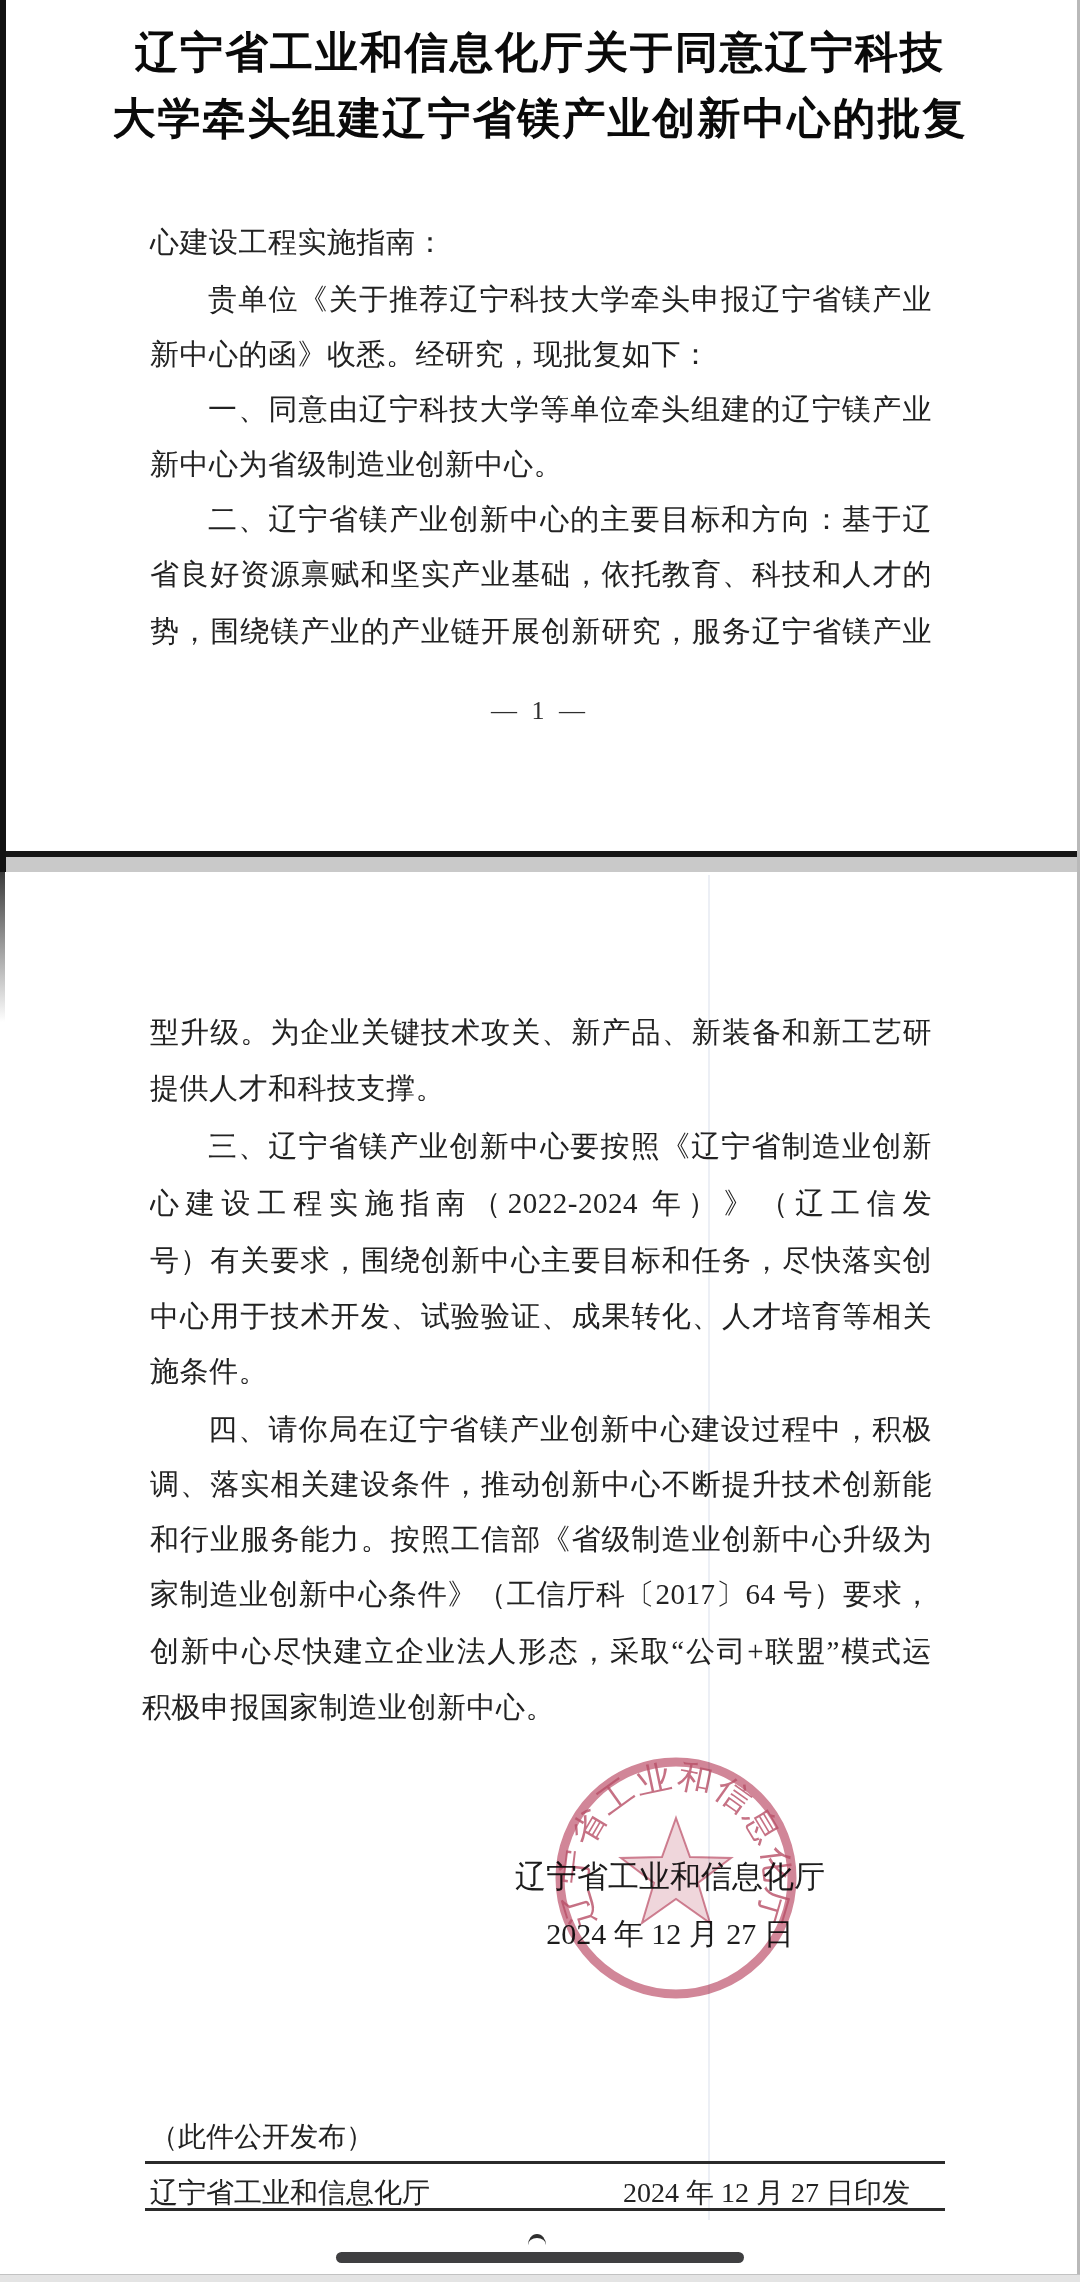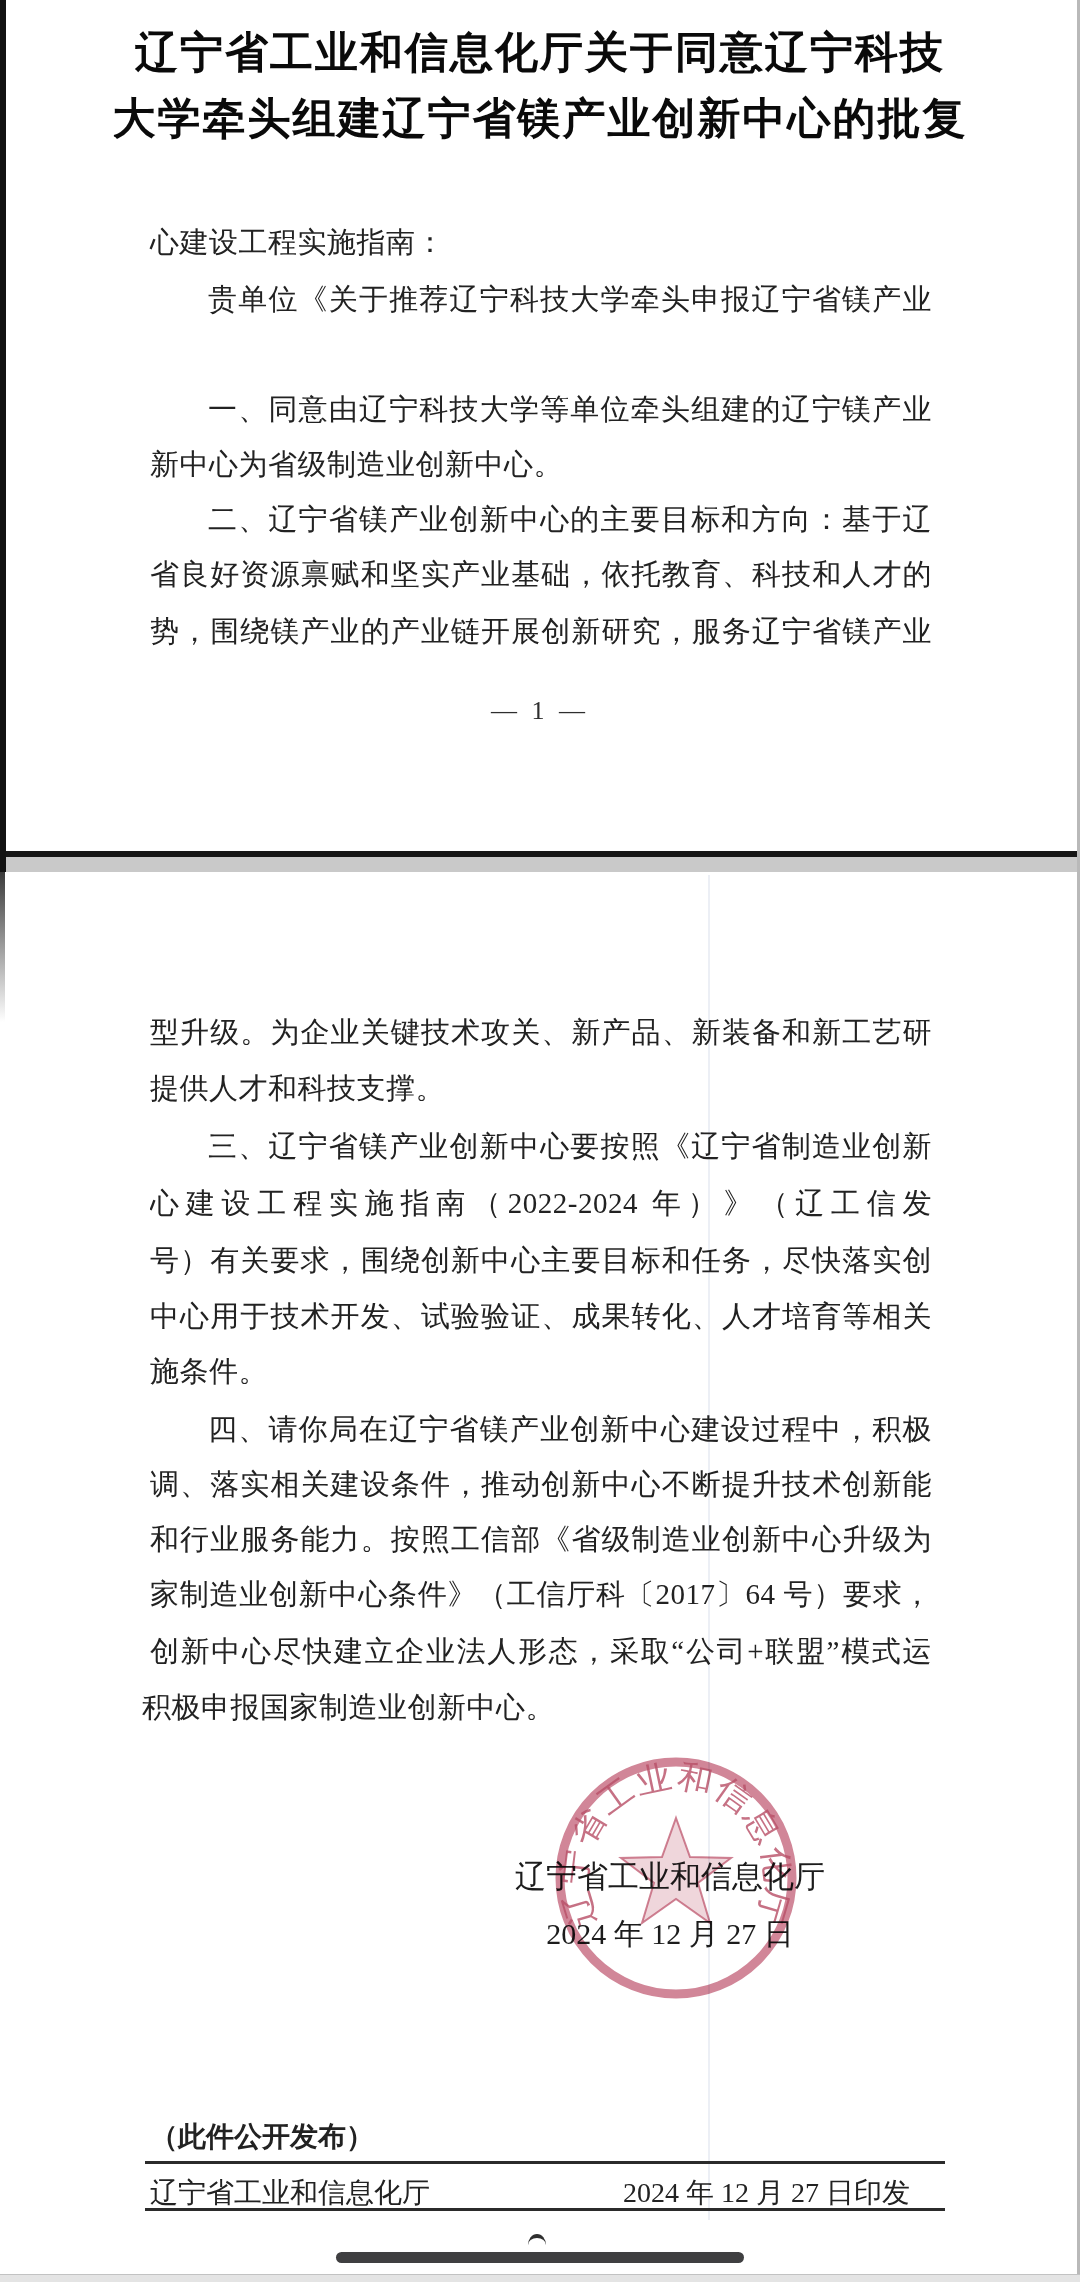--- a/index.html
+++ b/index.html
@@ -24,21 +24,21 @@
     -moz-text-align-last:justify;overflow:hidden;height:44px;
   }
   .pageno{
     position:absolute;left:0;width:1080px;text-align:center;
     font-size:26px;letter-spacing:4px;color:#2e2e2e;
   }
   .sig{
     position:absolute;left:470px;width:400px;text-align:center;
     font-size:31px;color:#1c1c1c;white-space:nowrap;
   }
-  .footer-note{position:absolute;font-size:28px;color:#222;white-space:nowrap;font-weight:bold;}
+  .footer-note{position:absolute;font-size:28px;color:#222;white-space:nowrap;}
   .footer-rule{position:absolute;left:145px;width:800px;height:3px;background:#2b2b2b;}
   .footer-issuer{position:absolute;left:150px;top:2174px;font-size:28px;color:#222;white-space:nowrap;}
   .footer-date{position:absolute;left:580px;top:2174px;width:330px;text-align:right;font-size:28px;color:#222;white-space:nowrap;}
   
   .left-strip{position:absolute;left:0;top:0;width:6px;height:872px;background:#121212;}
   .left-fade{position:absolute;left:0;top:872px;width:5px;height:150px;
     background:linear-gradient(#3a3a3a,rgba(255,255,255,0));}
   .right-edge{position:absolute;right:0;top:0;width:3px;height:2282px;background:#b9b9b9;}
   .sep-black{position:absolute;left:0;top:851px;width:1080px;height:6px;background:#161616;}
   .sep-gray{position:absolute;left:0;top:857px;width:1080px;height:15px;background:#c9c9c9;}
@@ -54,20 +54,21 @@
 </head>
 <body>
 
 <div id="screen">
 
   <div class="title-line" style="top:90px">大学牵头组建辽宁省镁产业创新中心的批复</div>
   <div class="title-line" style="top:24px">辽宁省工业和信息化厅关于同意辽宁科技</div>
 
   <div class="ln" style="left:150px;top:222px">心建设工程实施指南：</div>
   <div class="ln full" style="left:208px;top:279px;width:724px">贵单位《关于推荐辽宁科技大学牵头申报辽宁省镁产业创</div>
+  <div class="ln" style="left:150px;top:334px">新中心的函》收悉。经研究，现批复如下：</div>
   <div class="ln full" style="left:208px;top:389px;width:724px">一、同意由辽宁科技大学等单位牵头组建的辽宁镁产业创</div>
   <div class="ln" style="left:150px;top:444px">新中心为省级制造业创新中心。</div>
   <div class="ln full" style="left:208px;top:499px;width:724px">二、辽宁省镁产业创新中心的主要目标和方向：基于辽宁</div>
   <div class="ln full" style="left:150px;top:554px;width:782px">省良好资源禀赋和坚实产业基础，依托教育、科技和人才的优</div>
   <div class="ln full" style="left:150px;top:611px;width:782px">势，围绕镁产业的产业链开展创新研究，服务辽宁省镁产业转</div>
 
   <div class="pageno" style="top:696px">— 1 —</div>
 
   <div class="sep-black"></div>
   <div class="sep-gray"></div>

